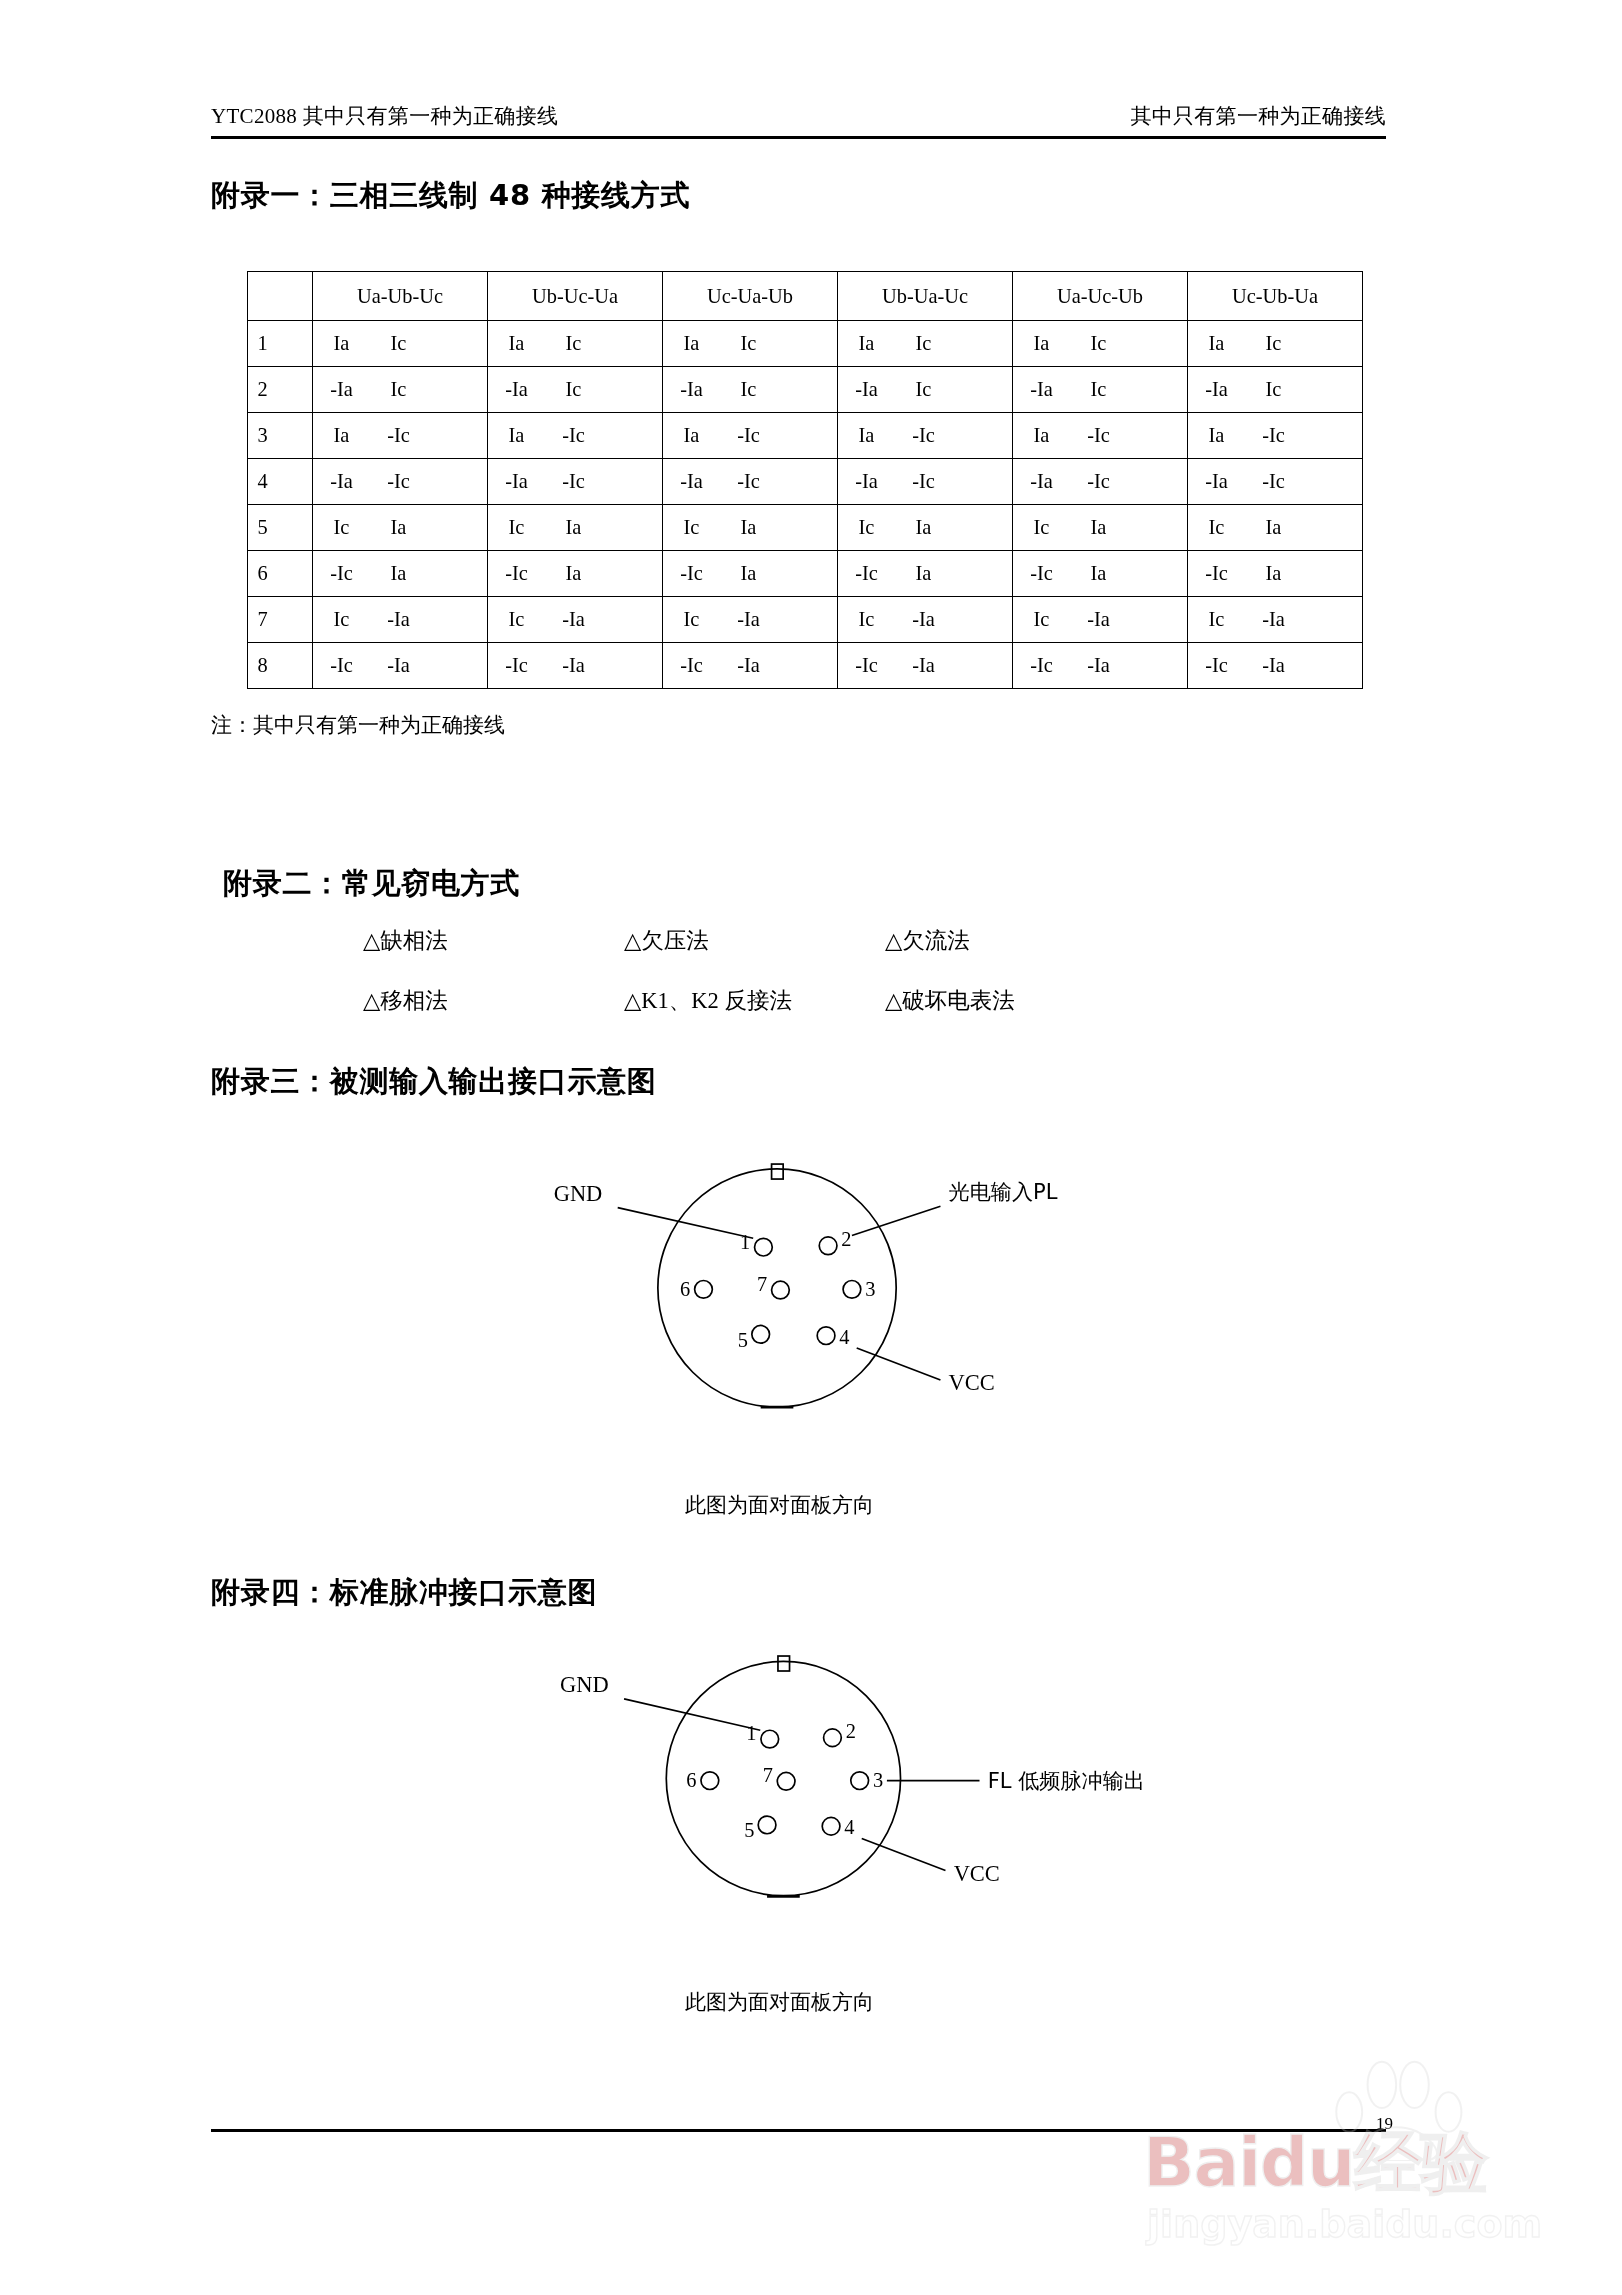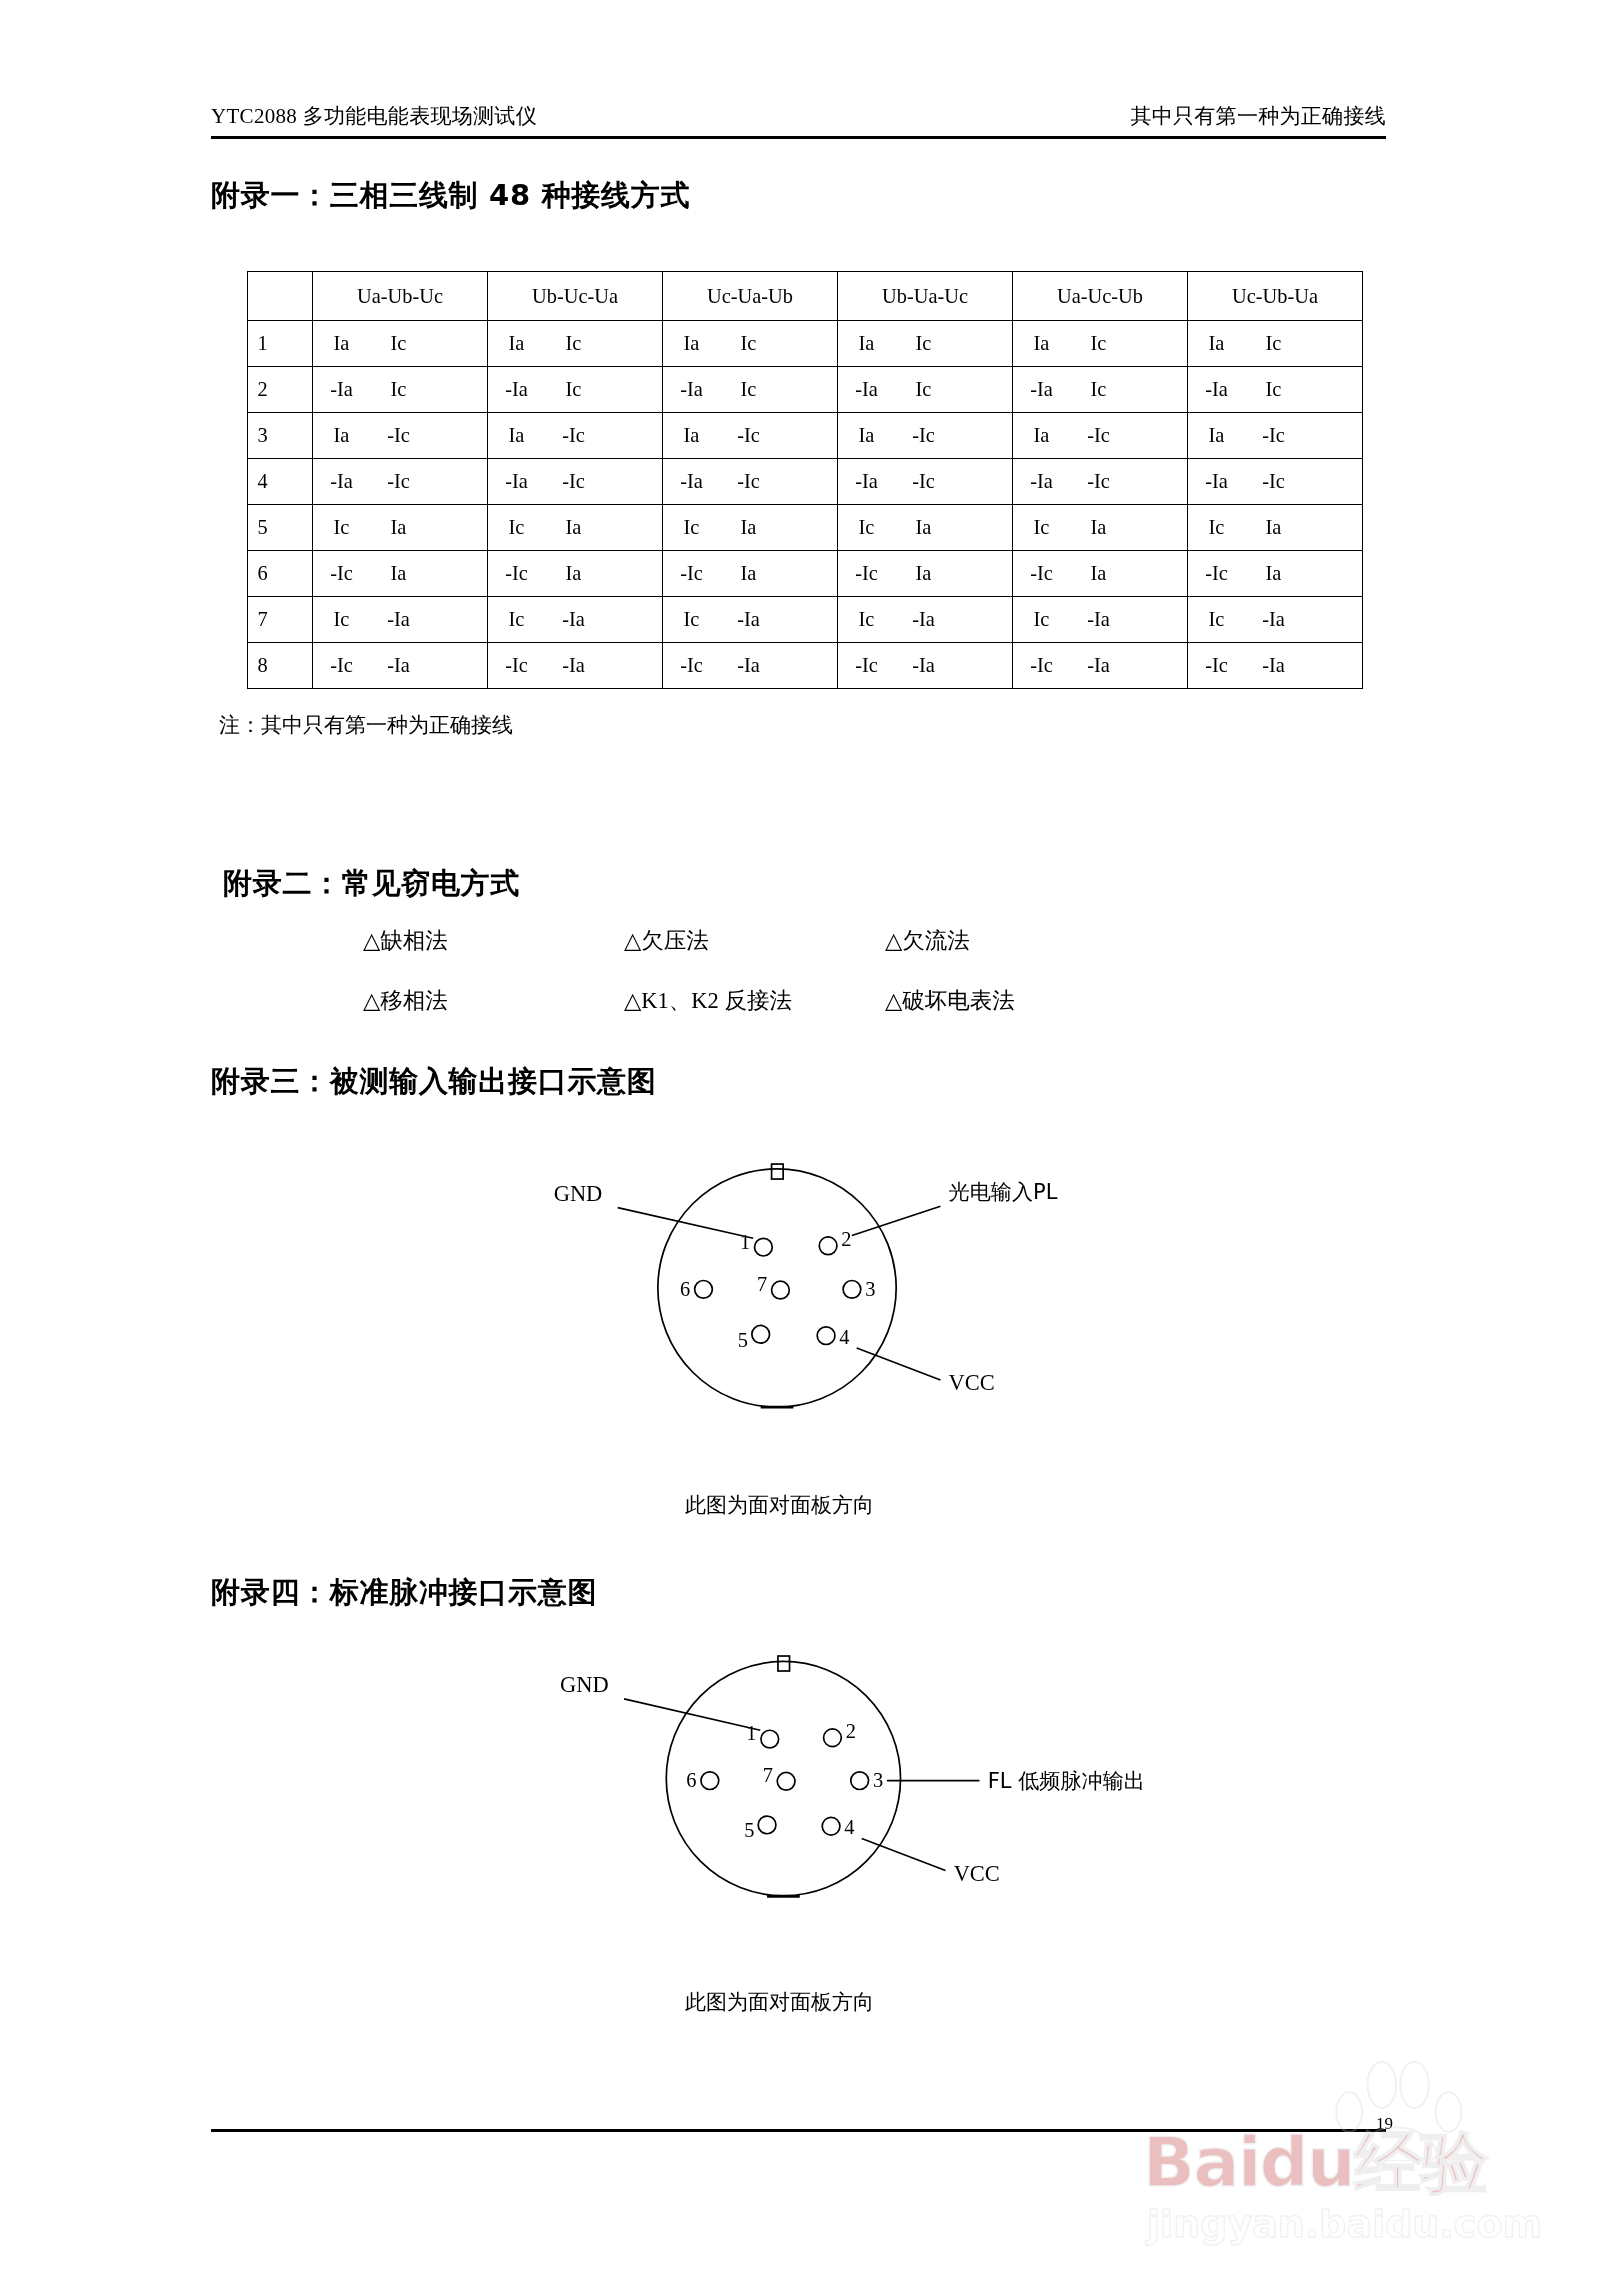--- a/index.html
+++ b/index.html
@@ -84,21 +84,21 @@
   .pair-cell { display: flex; justify-content: flex-start; }
   .pair-cell .pv {
     display: inline-block;
     width: 57px;
     text-align: center;
   }
 
   
   #table-note {
     position: absolute;
-    left: 219px;
+    left: 211px;
     top: 711px;
     font-size: 21px;
     white-space: nowrap;
   }
 
   
   #theft-grid {
     position: absolute;
     left: 363px;
     top: 925px;
@@ -185,21 +185,21 @@
     left: 176px;
     top: 0px;
   }
 </style>
 </head>
 <body>
 
 <div id="page">
 
   <div id="header">
-    <span class="h-left">YTC2088 多功能电能表现场测试仪</span>
+    <span class="h-left">YTC2088 其中只有第一种为正确接线</span>
     <span class="h-right">其中只有第一种为正确接线</span>
   </div>
   <div id="header-rule"></div>
 
   <div class="sec-heading" id="h-app1">附录一：三相三线制 48 种接线方式</div>
 
   <table id="wiring-table">
     <colgroup>
       <col class="idx">
         <col class="pair">

